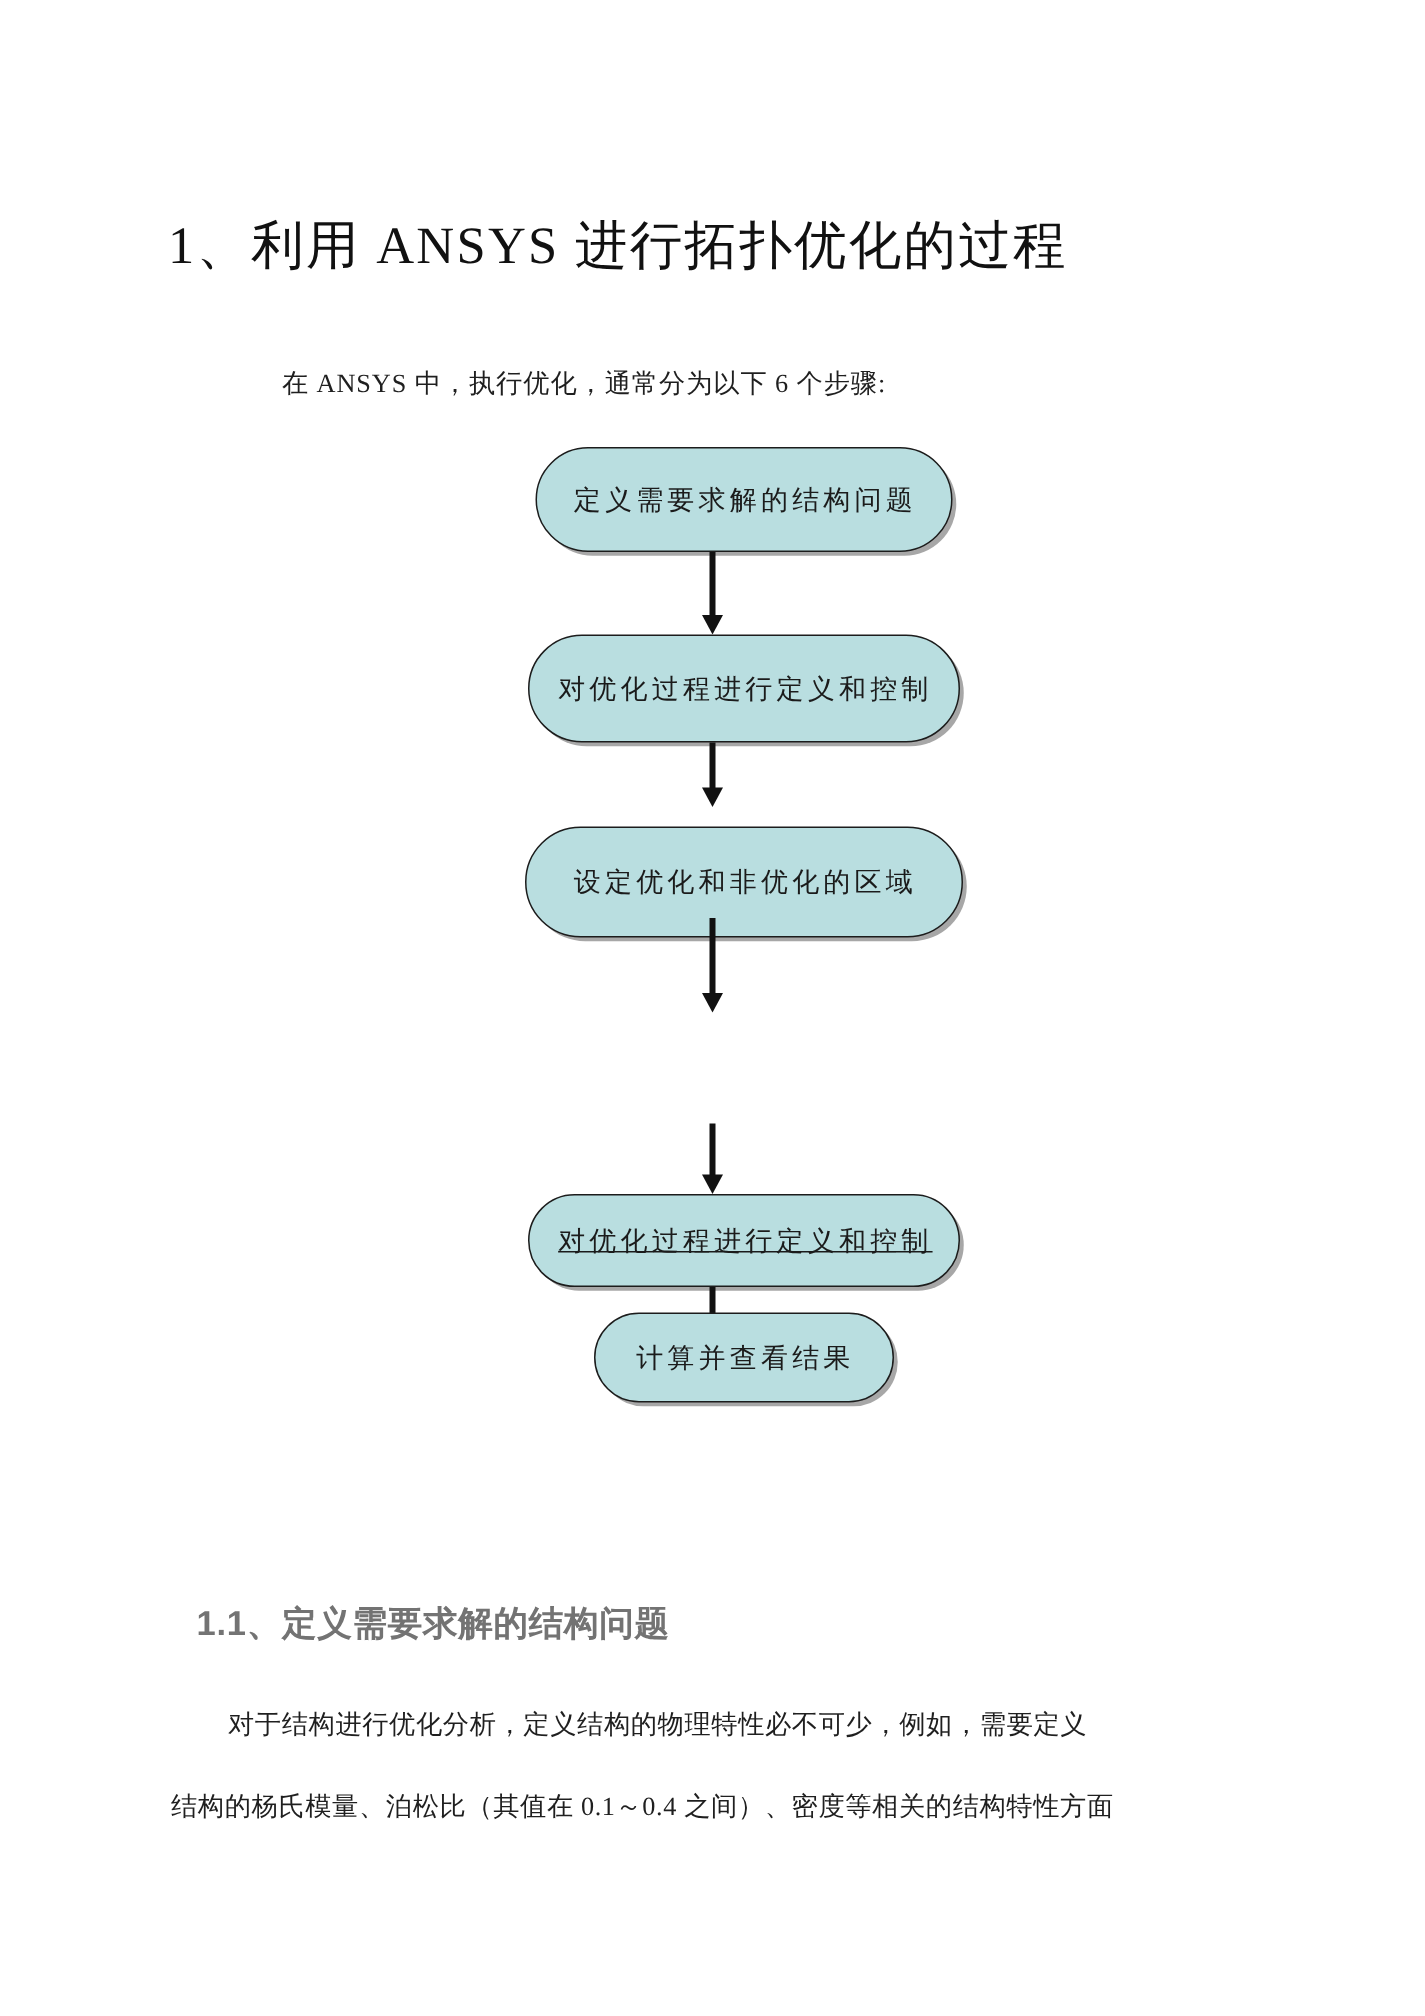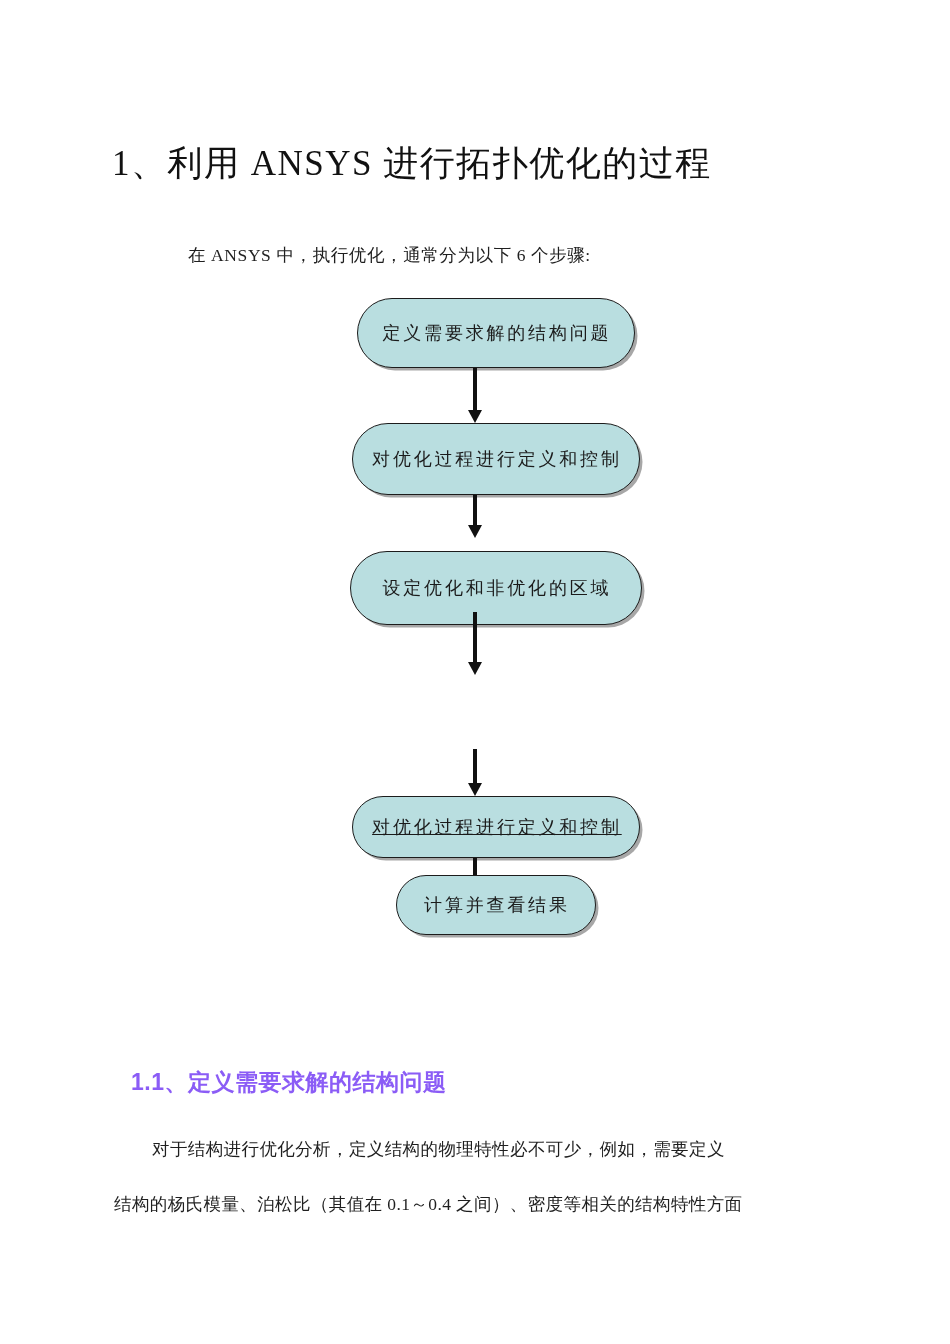--- a/index.html
+++ b/index.html
@@ -121,21 +121,21 @@
 
   
   .section-heading {
     position: absolute;
     left: 131px;
     top: 1048px;
     font-family: "Liberation Sans", "DejaVu Sans", sans-serif;
     font-size: 23px;
     font-weight: bold;
     letter-spacing: 0.5px;
-    color: #8b5cf6;
+    color: #737373;
     white-space: nowrap;
   }
 
   
   .body-par {
     position: absolute;
     left: 114px;
     top: 1122px;
     width: 722px;
     font-size: 17.5px;

